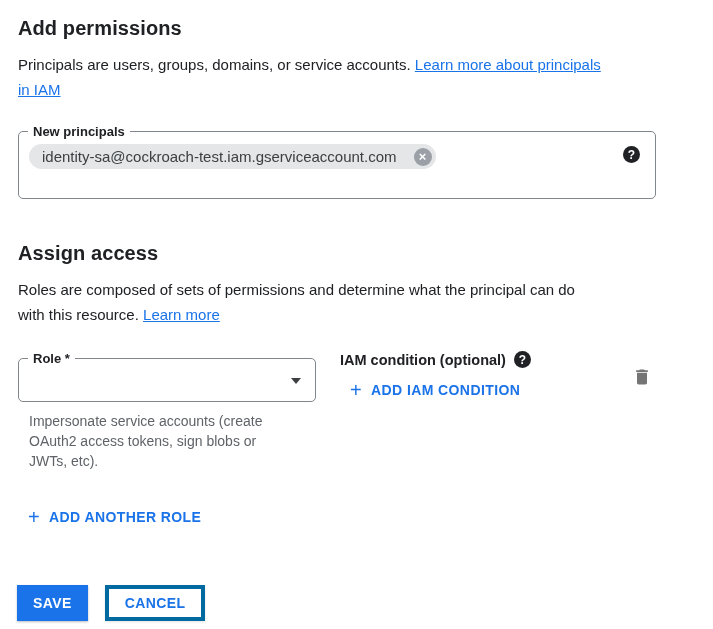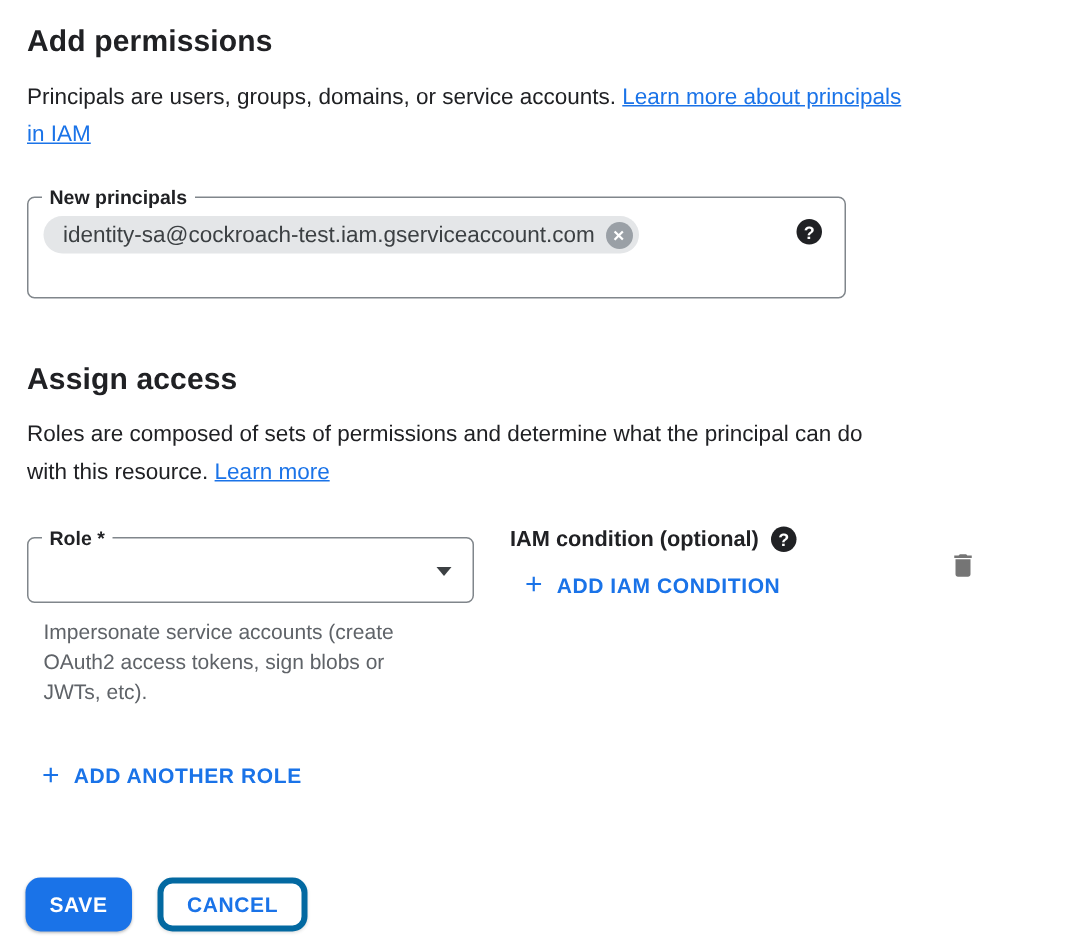--- a/index.html
+++ b/index.html
@@ -32,23 +32,23 @@
     border: 1px solid #80868b;
     border-radius: 5px;
     background: #ffffff;
   }
   .field-label {
     position: absolute; top: -8px; left: 9px;
     background: #ffffff; padding: 0 5px;
     font-size: 13px; font-weight: 700; line-height: 15px; color: #202124;
   }
 
-  .np-field { margin-top: 29px; width: 546px; height: 68px; }
+  .np-field { margin-top: 29px; width: 638px; height: 68px; }
   .chip {
-    display: inline-flex; align-items: center; gap: 7px;
+    display: inline-flex; align-items: center; gap: 17px;
     margin: 12px 0 0 10px; padding: 0 4px 0 13px;
     height: 25px; border-radius: 13px;
     background: #e4e6e8; font-size: 15px; color: #3c4043;
     max-width: 560px; white-space: nowrap;
   }
   .chip-close {
     width: 18px; height: 18px; border-radius: 50%;
     background: #9aa0a6; color: #ffffff; border: none; padding: 0;
     display: inline-flex; align-items: center; justify-content: center;
     font-size: 13px; font-weight: 700; line-height: 1; cursor: pointer;
@@ -95,21 +95,21 @@
 
   .trash-btn {
     margin-left: auto; margin-right: 26px; margin-top: 9px;
     background: none; border: none; padding: 0; cursor: pointer; line-height: 0;
   }
 
   .add-role { margin: 37px 0 0 10px; }
 
   .footer { display: flex; gap: 17px; margin-top: 57px; margin-left: -1px; }
   .btn {
-    height: 36px; border-radius: 10px; padding: 0 16px;
+    height: 36px; border-radius: 0; padding: 0 16px;
     font-size: 14px; font-weight: 700; letter-spacing: 0.4px;
     font-family: "Liberation Sans", sans-serif; cursor: pointer;
   }
   .btn-save {
     background: #1a73e8; color: #ffffff; border: none;
     box-shadow: 0 1px 2px rgba(60,64,67,0.35);
   }
   .btn-cancel {
     background: #ffffff; color: #1a73e8; border: 4px solid #0369a1;
     box-shadow: 0 1px 2px rgba(60,64,67,0.15);

